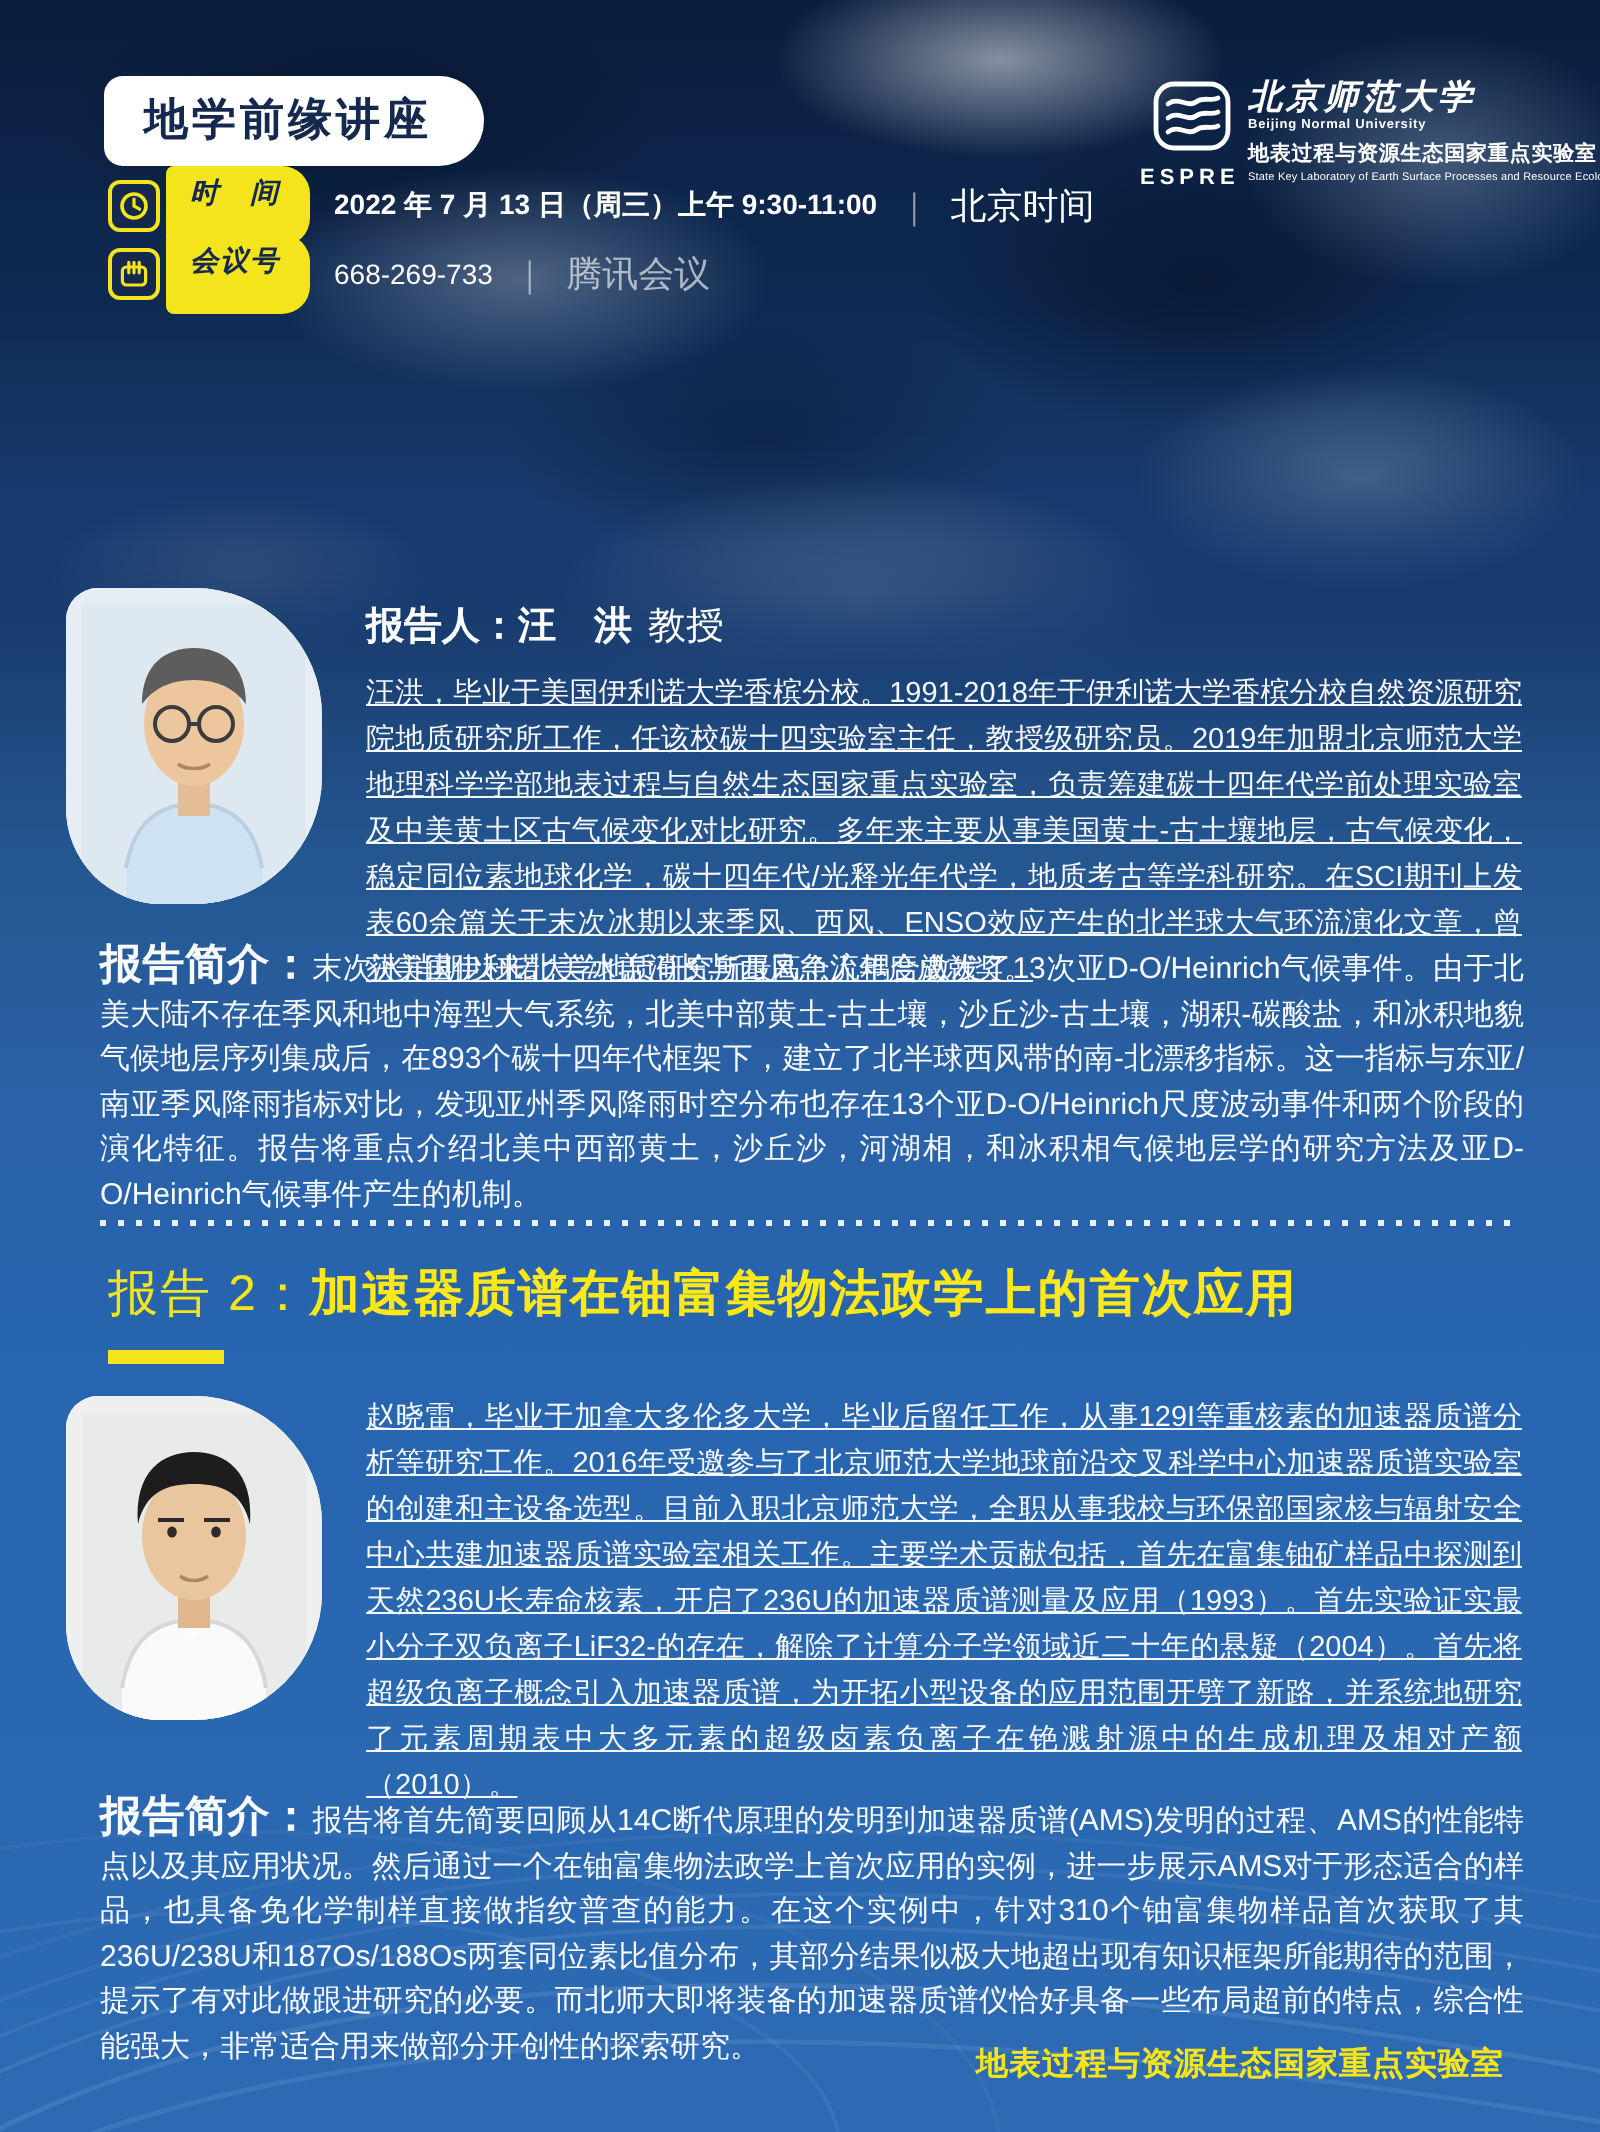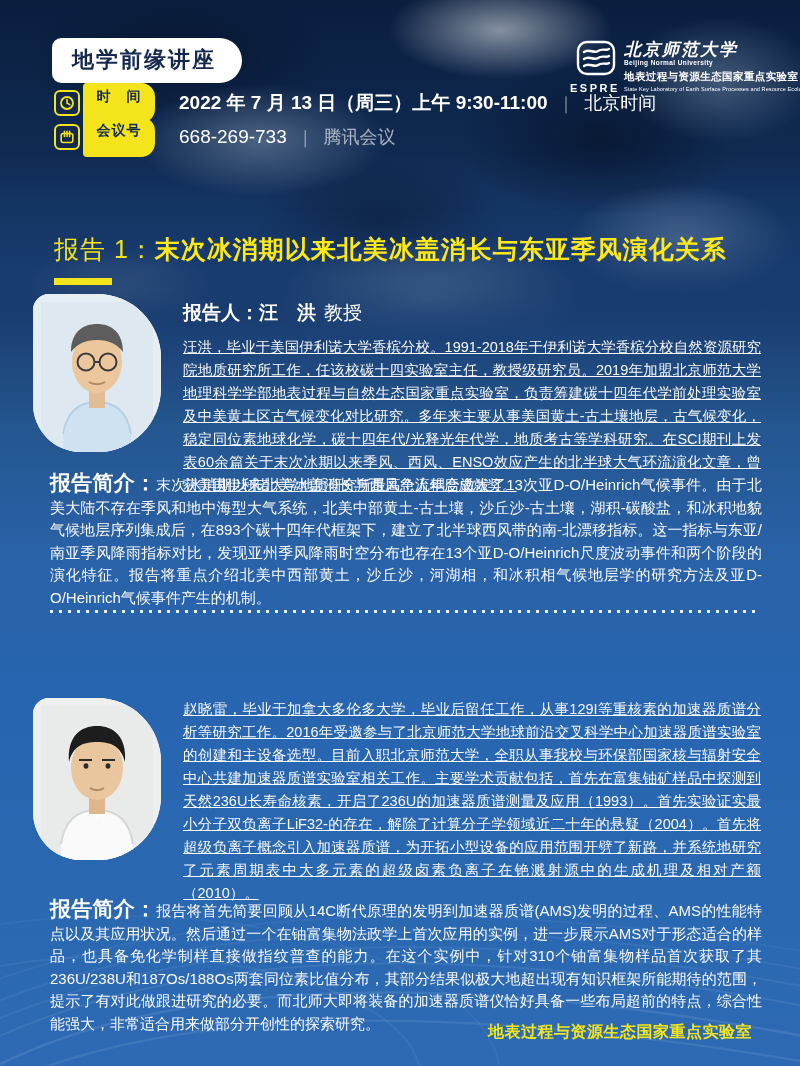--- a/index.html
+++ b/index.html
@@ -44,24 +44,24 @@
   .lab-en{font-size:5.5px;letter-spacing:.1px;margin-top:2px;white-space:nowrap;}
   
   .rows{position:absolute;left:54px;top:90px;}
   .info-row{display:flex;align-items:center;height:26px;margin-bottom:8px;}
   .tile{
     width:26px;height:26px;box-sizing:border-box;border:2px solid #f3e41c;border-radius:6px;
     background:#15294e;display:flex;align-items:center;justify-content:center;flex:0 0 auto;
   }
   .pill{
     margin-left:3px;background:#f3e41c;color:#15294e;font-weight:bold;font-size:14px;
-    height:40px;line-height:26px;min-width:48px;text-align:center;padding:0 12px;
-    border-radius:4px 14px 14px 4px;flex:0 0 auto;letter-spacing:1px;
-  }
-  .val{margin-left:24px;font-size:19px;color:#fff;}
+    height:40px;line-height:26px;min-width:48px;text-align:left;padding:0 12px;
+    border-radius:4px 14px 14px 4px;flex:0 0 auto;letter-spacing:1px;font-style:italic;
+  }
+  .val{margin-left:12px;font-size:14px;color:#fff;}
   .val.bold{font-weight:bold;}
   .sep{margin:0 10px;color:rgba(255,255,255,.55);font-size:17px;}
   .note{font-size:18px;color:#fff;}
   .note.dim{color:rgba(255,255,255,.62);}
   
   .report-title{position:absolute;left:54px;width:720px;}
   .rt-prefix{font-size:25px;color:#f3e41c;letter-spacing:1px;}
   .rt-title{font-size:25px;color:#ffe81a;font-weight:bold;letter-spacing:1px;}
   .rt-underline{width:58px;height:7px;background:#f3e41c;margin-top:12px;}
   
@@ -160,24 +160,20 @@
             <path d="M5.4,2.2 V7.4 M8,2.2 V7.4 M10.6,2.2 V7.4" stroke="#f3e41c" stroke-width="1.6" stroke-linecap="round"></path>
           </svg>
       </span>
       <span class="pill">会议号</span>
       <span class="val">668-269-733</span>
       <span class="sep">｜</span>
       <span class="note dim">腾讯会议</span>
     </div>
   </div>
 
-  <div class="report-title t1">
-    <span class="rt-prefix">报告 1：</span><span class="rt-title">末次冰消期以来北美冰盖消长与东亚季风演化关系</span>
-    <div class="rt-underline"></div>
-  </div>
 
   <div class="speaker sp1">
     <div class="photo photo1">
       <svg viewBox="0 0 128 158" preserveAspectRatio="none">
         <rect x="0" y="0" width="128" height="158" fill="#e6edf3"></rect>
         <rect x="8" y="8" width="112" height="150" fill="#dde8f0"></rect>
         <path d="M30,140 C34,116 48,108 64,108 C80,108 94,116 98,140 L98,158 L30,158 Z" fill="#cfe2f2"></path>
         <path d="M30,140 C34,116 48,108 64,108 C80,108 94,116 98,140" fill="none" stroke="#b8cfe4" stroke-width="2"></path>
         <rect x="56" y="96" width="16" height="18" fill="#e3bd95"></rect>
         <ellipse cx="64" cy="68" rx="25" ry="31" fill="#ecc79e"></ellipse>
@@ -193,20 +189,24 @@
       <p class="bio">汪洪，毕业于美国伊利诺大学香槟分校。1991-2018年于伊利诺大学香槟分校自然资源研究院地质研究所工作，任该校碳十四实验室主任，教授级研究员。2019年加盟北京师范大学地理科学学部地表过程与自然生态国家重点实验室，负责筹建碳十四年代学前处理实验室及中美黄土区古气候变化对比研究。多年来主要从事美国黄土-古土壤地层，古气候变化，稳定同位素地球化学，碳十四年代/光释光年代学，地质考古等学科研究。在SCI期刊上发表60余篇关于末次冰期以来季风、西风、ENSO效应产生的北半球大气环流演化文章，曾获美国伊利诺大学地质研究所最高个人年度成就奖。</p>
     </div>
   </div>
 
   <div class="abstract ab1">
     <p><b>报告简介：</b><span>末次冰消期以来北美冰盖消长与西风急流耦合激发了13次亚D-O/Heinrich气候事件。由于北美大陆不存在季风和地中海型大气系统，北美中部黄土-古土壤，沙丘沙-古土壤，湖积-碳酸盐，和冰积地貌气候地层序列集成后，在893个碳十四年代框架下，建立了北半球西风带的南-北漂移指标。这一指标与东亚/南亚季风降雨指标对比，发现亚州季风降雨时空分布也存在13个亚D-O/Heinrich尺度波动事件和两个阶段的演化特征。报告将重点介绍北美中西部黄土，沙丘沙，河湖相，和冰积相气候地层学的研究方法及亚D-O/Heinrich气候事件产生的机制。</span></p>
   </div>
 
   <div class="dotted dt1"></div>
 
+  <div class="report-title t2">
+    <span class="rt-prefix">报告 2：</span><span class="rt-title">加速器质谱在铀富集物法政学上的首次应用</span>
+    <div class="rt-underline"></div>
+  </div>
 
   <div class="speaker sp2">
     <div class="photo photo2">
       <svg viewBox="0 0 128 162" preserveAspectRatio="none">
         <rect x="0" y="0" width="128" height="162" fill="#eef0ef"></rect>
         <rect x="8" y="8" width="112" height="154" fill="#e8ebea"></rect>
         <path d="M28,146 C32,120 47,112 64,112 C81,112 96,120 100,146 L100,162 L28,162 Z" fill="#fafafa"></path>
         <path d="M28,146 C32,120 47,112 64,112 C81,112 96,120 100,146" fill="none" stroke="#d5d8d7" stroke-width="2"></path>
         <path d="M56,110 L64,122 L72,110 Z" fill="#fff"></path>
         <rect x="56" y="98" width="16" height="18" fill="#e0b78c"></rect>

